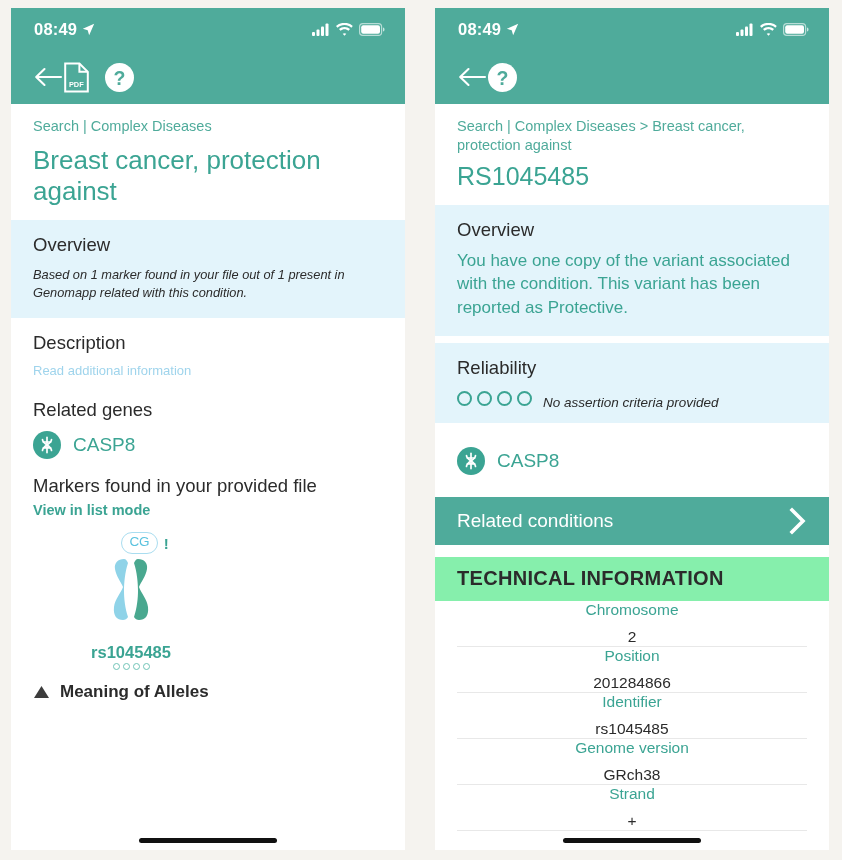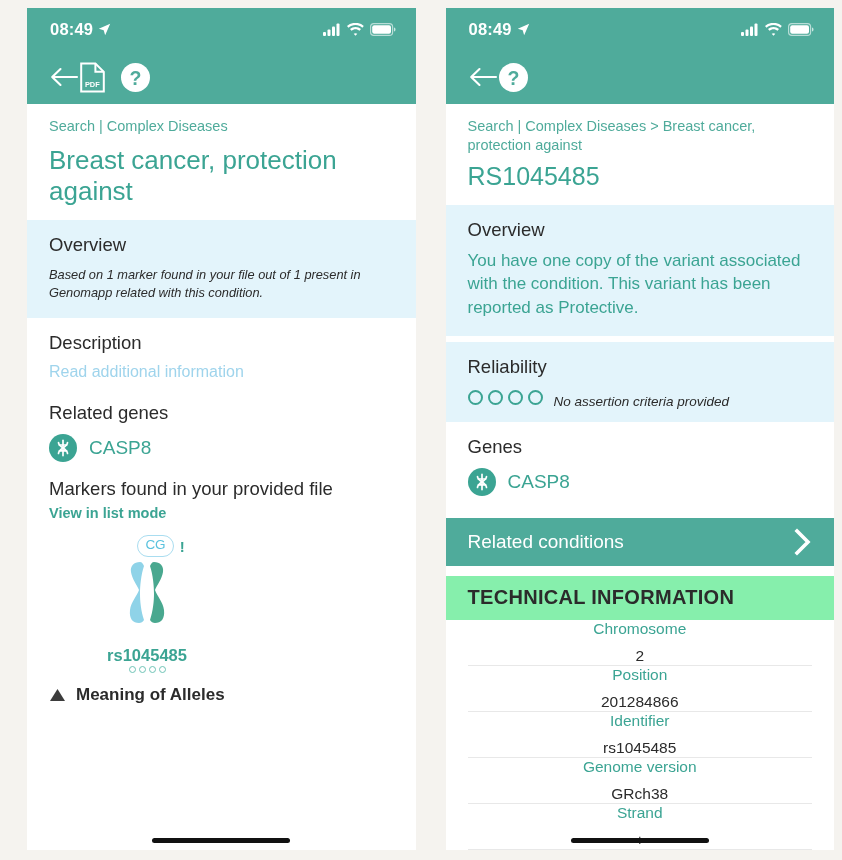--- a/index.html
+++ b/index.html
@@ -10,21 +10,21 @@
     background: #F5F3EF;
     font-family: "Liberation Sans", sans-serif;
     overflow: hidden;
   }
 
   .screens {
     display: flex;
     width: 842px;
     height: 860px;
     gap: 30px;
-    padding: 8px 8px 10px 27px;
+    padding: 8px 8px 10px 11px;
     border-radius: 7px;
   }
 
   .phone {
     width: 394px;
     height: 842px;
     background: #FFFFFF;
     position: relative;
     overflow: hidden;
     display: flex;
@@ -116,21 +116,21 @@
   .section-note {
     color: #2B2B2B;
     font-size: 12.8px;
     font-style: italic;
     line-height: 1.35;
     margin-top: 10px;
   }
 
   .link-light {
     color: #9FD4EC;
-    font-size: 16px;
+    font-size: 13px;
     margin-top: 9px;
     display: block;
     cursor: pointer;
   }
   .link-teal {
     color: #3BA493;
     font-size: 14.5px;
     font-weight: bold;
     margin-top: 5px;
     display: block;
@@ -457,21 +457,20 @@
           <span class="dot"></span>
           <span class="dot"></span>
           <span class="dot"></span>
           <span class="dot"></span>
         </div>
         <span class="reliability-text">No assertion criteria provided</span>
       </div>
     </div>
 
     <div class="section white" style="padding-top:14px;padding-bottom:22px;">
-      <h2 class="section-heading">Genes</h2>
       <div class="gene-row">
         <svg width="28" height="28" viewBox="0 0 28 28">
           <circle cx="14" cy="14" r="14" fill="#3BA493"></circle>
           <g stroke="#fff" stroke-width="1.7" fill="none" stroke-linecap="round">
             <path d="M9.5 8.5c0 5 9 6 9 11"></path>
             <path d="M18.5 8.5c0 5-9 6-9 11"></path>
             <path d="M10.4 11h7.2M10.4 16.8h7.2"></path>
             <path d="M14 6.4v15.2"></path>
           </g>
         </svg>

